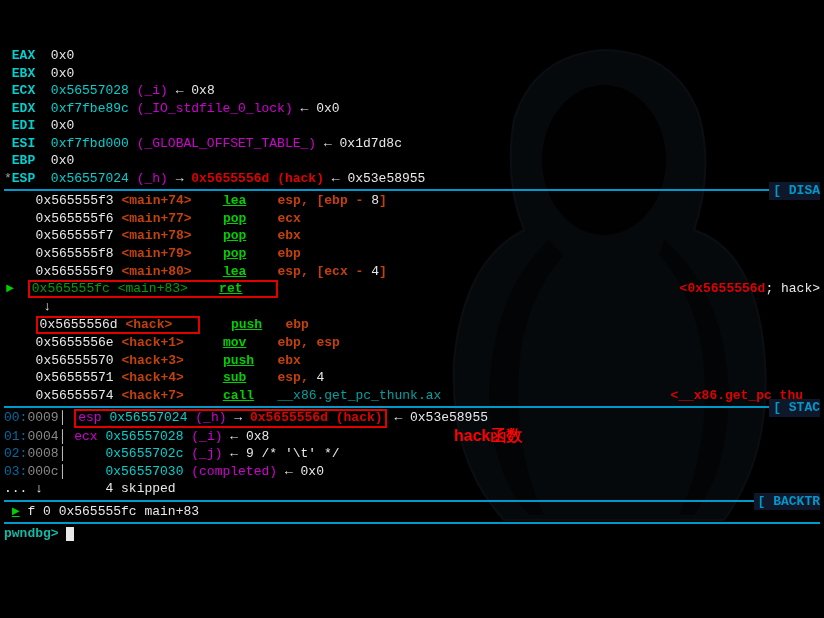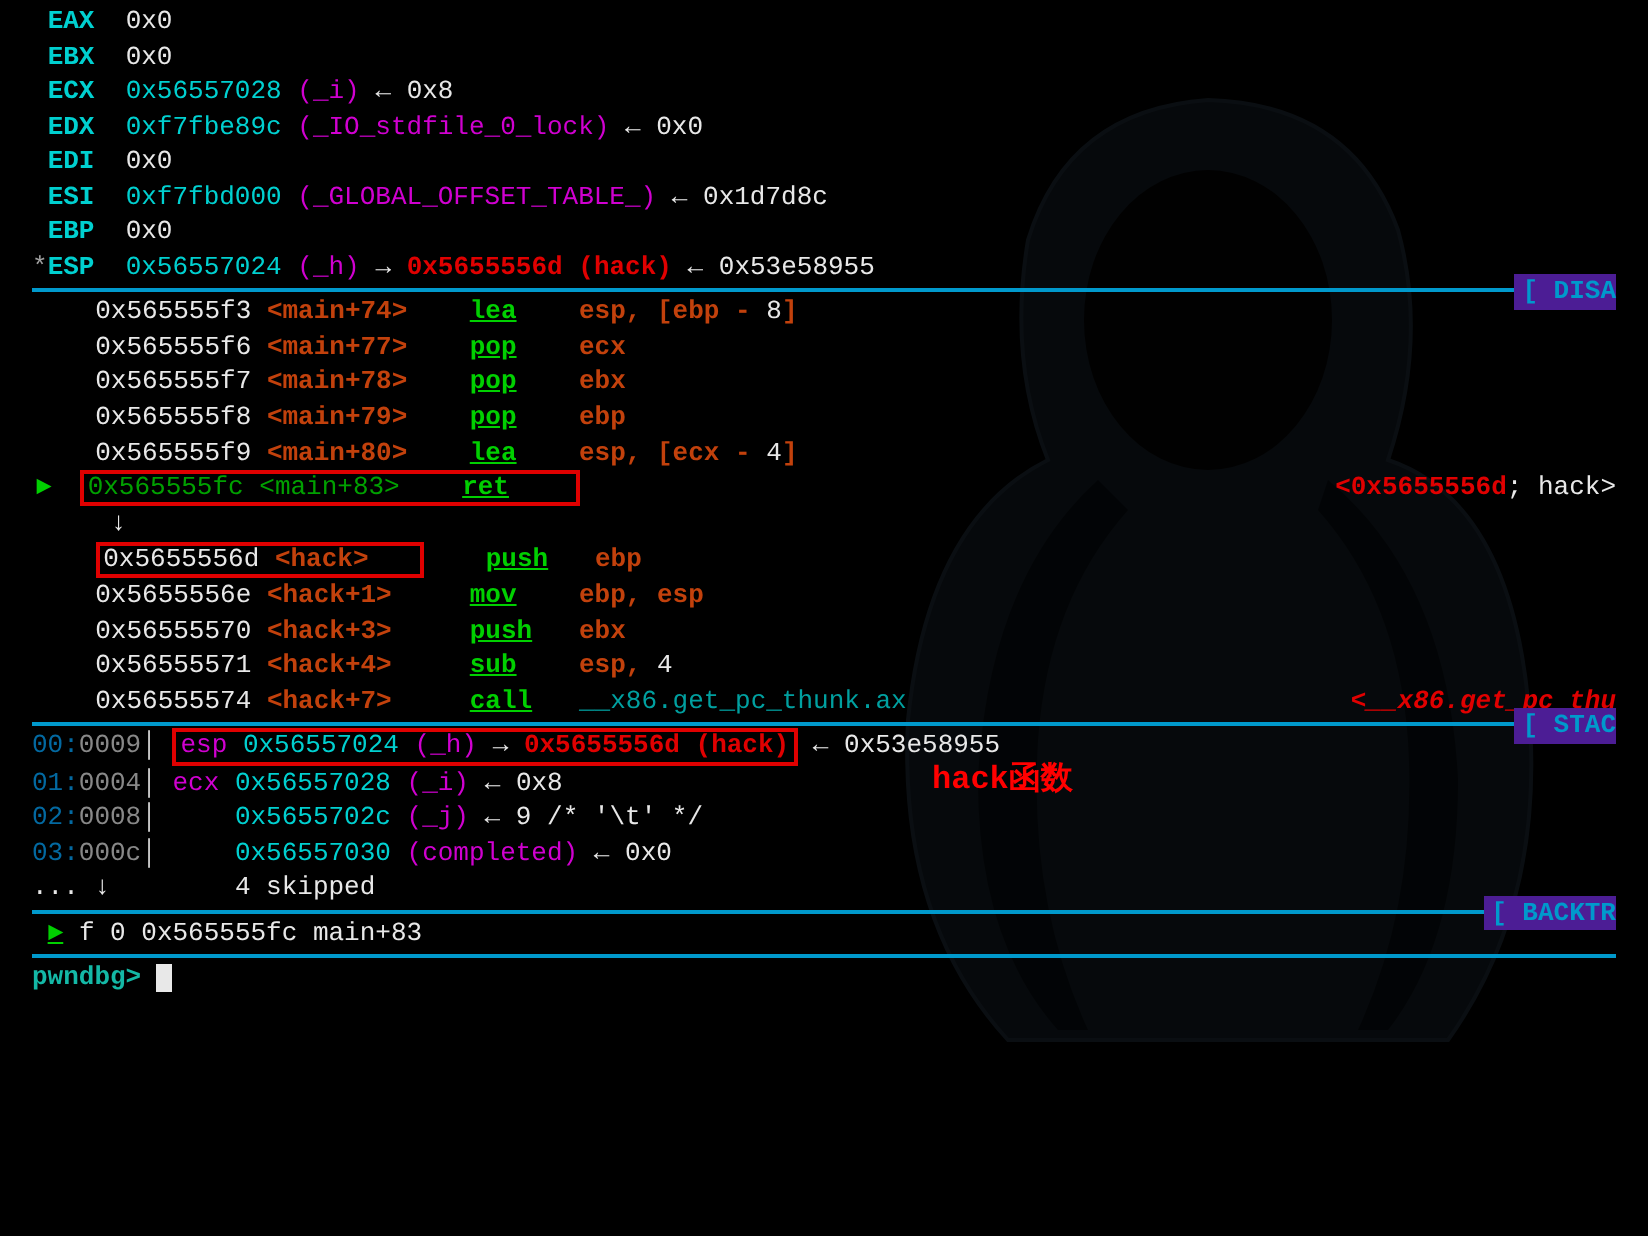--- a/index.html
+++ b/index.html
@@ -17,21 +17,21 @@
   .bg-figure {
     position: absolute;
     top: 30px;
     right: 10px;
     width: 420px;
     height: 500px;
     opacity: 0.25;
     pointer-events: none;
     z-index: 0;
   }
-  .content { position: relative; z-index: 1; padding: 2px 16px; }
+  .content { position: relative; z-index: 1; padding: 2px 4px; margin-top: 45px; }
   .reg-line { white-space: pre; }
   .reg-name { color: #00d0d0; font-weight: bold; }
   .reg-star { color: #a0a0a0; }
   .white { color: #e8e8e8; }
   .cyan { color: #00d0d0; }
   .cyan-dim { color: #00a0a0; }
   .yellow { color: #c2410c; font-weight: bold; }
   .green { color: #00d000; font-weight: bold; text-decoration: underline; }
   .green-dim { color: #00a000; }
   .red { color: #e00000; font-weight: bold; }
@@ -39,21 +39,21 @@
   .divider {
     border-top: 2px solid #0099cc;
     position: relative;
     margin: 2px 0 1px 0;
   }
   .divider-label {
     position: absolute;
     right: 0;
     top: -9px;
     color: #0099cc;
-    background: #4c1d95;
+    background: #0f172a;
     padding-left: 4px;
     font-weight: bold;
   }
   .disasm { padding-left: 16px; }
   .disasm-line { white-space: pre; position: relative; }
   .arrow-curr { color: #00d000; position: absolute; left: -14px; }
   .boxed {
     border: 2px solid #e00000;
     display: inline-block;
     padding: 0 2px;
@@ -62,21 +62,21 @@
   }
   .stack { padding-left: 0; }
   .stack-line { white-space: pre; }
   .stack-off { color: #0369a1; }
   .stack-off2 { color: #888; }
   .annotation {
     position: absolute;
     color: #ff0000;
     font-weight: bold;
     font-size: 16px;
-    font-family: Liberation Mono, monospace;
+    font-family: Liberation Sans, sans-serif;
     z-index: 2;
   }
   .prompt-line { white-space: pre; }
   .prompt { color: #14b8a6; font-weight: bold; }
   .cursor {
     display: inline-block;
     width: 8px;
     height: 14px;
     background: #e8e8e8;
     vertical-align: text-bottom;
@@ -114,21 +114,21 @@
     <div class="disasm-line">  <span class="white">0x565555f6</span> <span class="yellow">&lt;main+77&gt;</span>    <span class="green">pop</span>    <span class="yellow">ecx</span></div>
     <div class="disasm-line">  <span class="white">0x565555f7</span> <span class="yellow">&lt;main+78&gt;</span>    <span class="green">pop</span>    <span class="yellow">ebx</span></div>
     <div class="disasm-line">  <span class="white">0x565555f8</span> <span class="yellow">&lt;main+79&gt;</span>    <span class="green">pop</span>    <span class="yellow">ebp</span></div>
     <div class="disasm-line">  <span class="white">0x565555f9</span> <span class="yellow">&lt;main+80&gt;</span>    <span class="green">lea</span>    <span class="yellow">esp, [ecx - </span><span class="white">4</span><span class="yellow">]</span></div>
     <div class="disasm-line"><span class="arrow-curr">►</span> <span class="boxed"><span class="green-dim">0x565555fc</span> <span class="green-dim">&lt;main+83&gt;</span>    <span class="green">ret</span>    </span><span style="position:absolute; right:0;"><span class="red">&lt;</span><span class="red">0x5655556d</span><span class="white">; hack&gt;</span></span></div>
     <div class="disasm-line">   <span class="white">↓</span></div>
     <div class="disasm-line">  <span class="boxed"><span class="white">0x5655556d</span> <span class="yellow">&lt;hack&gt;</span>   </span>    <span class="green">push</span>   <span class="yellow">ebp</span></div>
     <div class="disasm-line">  <span class="white">0x5655556e</span> <span class="yellow">&lt;hack+1&gt;</span>     <span class="green">mov</span>    <span class="yellow">ebp, esp</span></div>
     <div class="disasm-line">  <span class="white">0x56555570</span> <span class="yellow">&lt;hack+3&gt;</span>     <span class="green">push</span>   <span class="yellow">ebx</span></div>
     <div class="disasm-line">  <span class="white">0x56555571</span> <span class="yellow">&lt;hack+4&gt;</span>     <span class="green">sub</span>    <span class="yellow">esp, </span><span class="white">4</span></div>
-    <div class="disasm-line">  <span class="white">0x56555574</span> <span class="yellow">&lt;hack+7&gt;</span>     <span class="green">call</span>   <span class="cyan-dim">__x86.get_pc_thunk.ax</span><span style="position:absolute; right:0;font-style:italic;" class="red">&lt;__x86.get_pc_thu</span></div>
+    <div class="disasm-line">  <span class="white">0x56555574</span> <span class="yellow">&lt;hack+7&gt;</span>     <span class="green">call</span>   <span class="cyan-dim">__x86.get_pc_thunk.ax</span><span style="position:absolute; right:17px;" class="red">&lt;__x86.get_pc_thu</span></div>
   </div>
 
   <div class="divider">
       <span class="divider-label">[ STAC</span>
     </div>
 
   <div class="stack" style="position:relative;">
     <div class="stack-line"><span class="stack-off">00:</span><span class="stack-off2">0009</span>│ <span class="boxed"><span class="magenta">esp</span> <span class="cyan">0x56557024</span> <span class="magenta">(_h)</span> <span class="white">→</span> <span class="red">0x5655556d</span> <span class="red">(hack)</span></span> <span class="white">←</span> <span class="white">0x53e58955</span></div>
     <div class="annotation" style="top:16px; left:450px;">hack函数</div>
     <div class="stack-line"><span class="stack-off">01:</span><span class="stack-off2">0004</span>│ <span class="magenta">ecx</span> <span class="cyan">0x56557028</span> <span class="magenta">(_i)</span> <span class="white">←</span> <span class="white">0x8</span></div>

